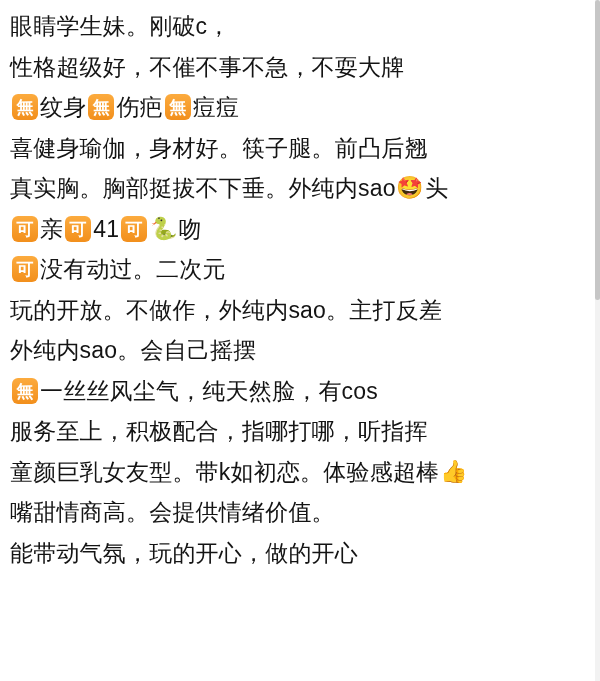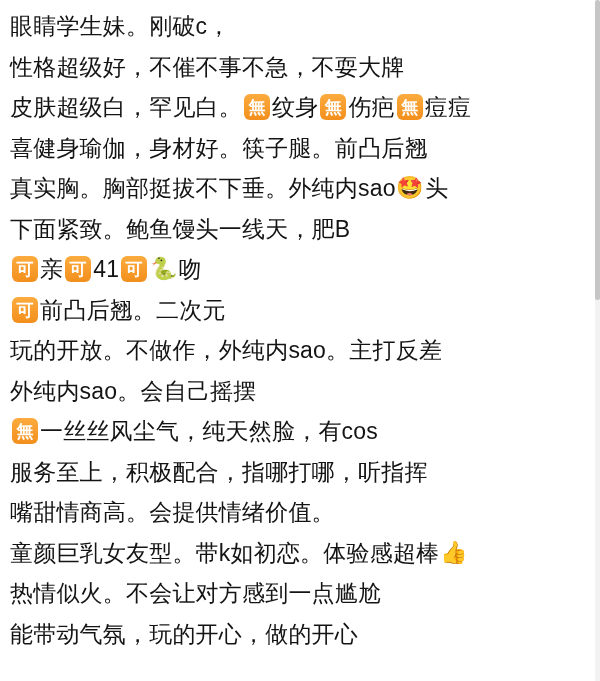--- a/index.html
+++ b/index.html
@@ -91,31 +91,29 @@
     background: #c6c6c6;
     border-radius: 3px;
   }
 </style>
 </head>
 <body>
 
 <div id="page">
     <div class="line"><span class="txt">眼睛学生妹。刚破c，</span></div>
     <div class="line"><span class="txt">性格超级好，不催不事不急，不耍大牌</span></div>
-    <div class="line"><span class="txt">皮肤超级白，罕见白。</span><span class="emoji-box">無</span><span class="txt">纹身</span><span class="emoji-box">無</span><span class="txt">伤疤</span><span class="emoji-box">無</span><span class="txt">痘痘</span></div>
+    <div class="line"><span class="emoji-box">無</span><span class="txt">纹身</span><span class="emoji-box">無</span><span class="txt">伤疤</span><span class="emoji-box">無</span><span class="txt">痘痘</span></div>
     <div class="line"><span class="txt">喜健身瑜伽，身材好。筷子腿。前凸后翘</span></div>
     <div class="line"><span class="txt">真实胸。胸部挺拔不下垂。外纯内sao</span><span class="emoji-glyph emoji-star">🤩</span><span class="txt">头</span></div>
-    <div class="line"><span class="txt">下面紧致。鲍鱼馒头一线天，肥B</span></div>
     <div class="line"><span class="emoji-box">可</span><span class="txt">亲</span><span class="emoji-box">可</span><span class="txt">41</span><span class="emoji-box">可</span><span class="emoji-glyph emoji-snake">🐍</span><span class="txt">吻</span></div>
-    <div class="line"><span class="emoji-box">可</span><span class="txt">前凸后翘。二次元</span></div>
+    <div class="line"><span class="emoji-box">可</span><span class="txt">没有动过。二次元</span></div>
     <div class="line"><span class="txt">玩的开放。不做作，外纯内sao。主打反差</span></div>
     <div class="line"><span class="txt">外纯内sao。会自己摇摆</span></div>
     <div class="line"><span class="emoji-box">無</span><span class="txt">一丝丝风尘气，纯天然脸，有cos</span></div>
     <div class="line"><span class="txt">服务至上，积极配合，指哪打哪，听指挥</span></div>
+    <div class="line"><span class="txt">童颜巨乳女友型。带k如初恋。体验感超棒</span><span class="emoji-glyph emoji-thumb">👍</span></div>
     <div class="line"><span class="txt">嘴甜情商高。会提供情绪价值。</span></div>
-    <div class="line"><span class="txt">童颜巨乳女友型。带k如初恋。体验感超棒</span><span class="emoji-glyph emoji-thumb">👍</span></div>
-    <div class="line"><span class="txt">热情似火。不会让对方感到一点尴尬</span></div>
     <div class="line"><span class="txt">能带动气氛，玩的开心，做的开心</span></div>
   </div>
 
 <div class="scrollbar-track">
   <div class="scrollbar-thumb"></div>
 </div>
 
 </body></html>

